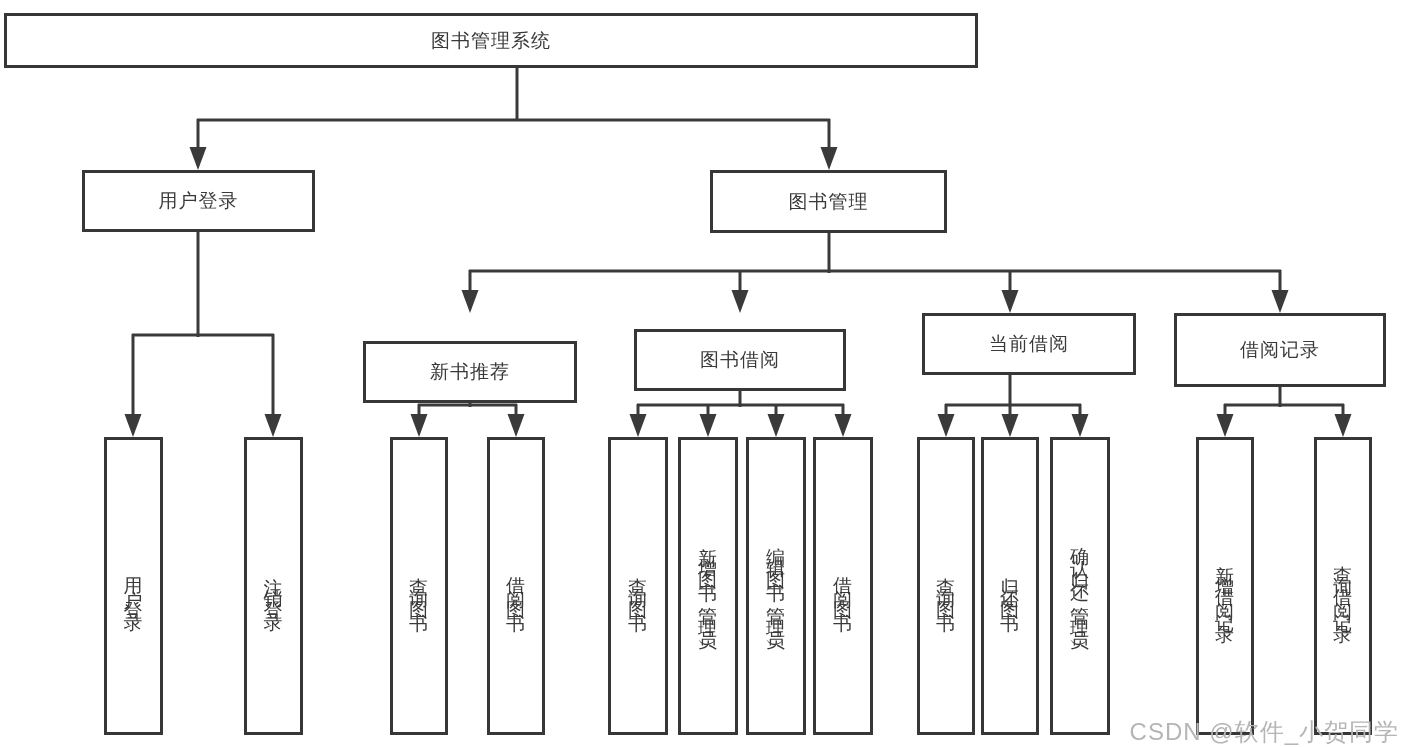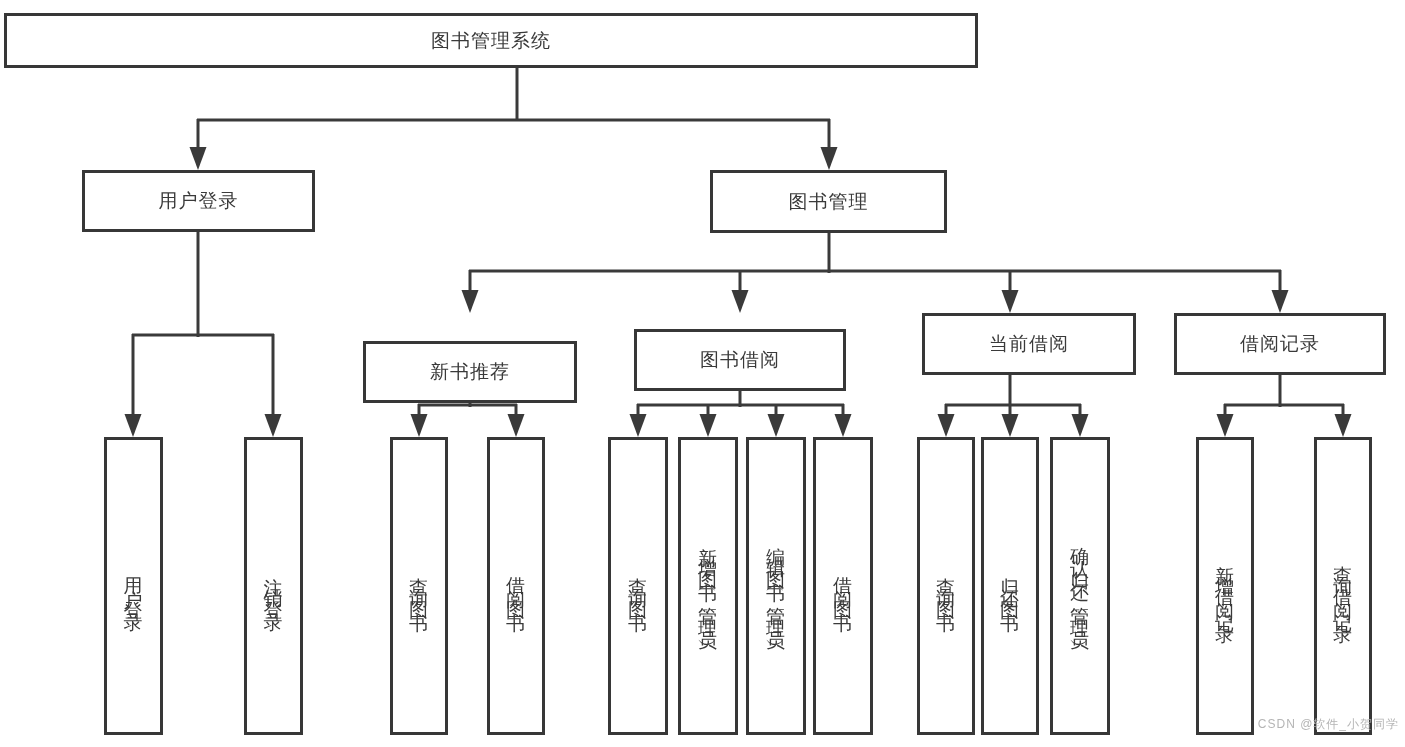--- a/index.html
+++ b/index.html
@@ -40,21 +40,21 @@
   .node.v {
     font-size: 19px;
     writing-mode: vertical-rl;
     letter-spacing: 12px;
     line-height: 1;
   }
   .watermark {
     position: absolute;
     top: 716px;
     right: 6px;
-    font-size: 12px;
+    font-size: 24px;
     color: #b5b5b5;
     letter-spacing: 1px;
     white-space: nowrap;
     z-index: 5;
   }
 </style>
 </head>
 <body>
 
 <div class="canvas">
@@ -114,21 +114,21 @@
     </svg>
 
   <div class="node h" style="left:4px; top:13px; width:974px; height:55px;">图书管理系统</div>
 
   <div class="node h" style="left:82px; top:170px; width:233px; height:62px;">用户登录</div>
   <div class="node h" style="left:710px; top:170px; width:237px; height:63px;">图书管理</div>
 
   <div class="node h" style="left:363px; top:313px; width:214px; height:62px;margin-top:28px;">新书推荐</div>
   <div class="node h" style="left:634px; top:313px; width:212px; height:62px;margin-top:16px;">图书借阅</div>
   <div class="node h" style="left:903px; top:313px; width:214px; height:62px;margin-left:19px;">当前借阅</div>
-  <div class="node h" style="left:1174px; top:313px; width:212px; height:62px;">借阅记录</div>
+  <div class="node h" style="left:1174px; top:313px; width:212px; height:74px;">借阅记录</div>
 
   <div class="node v" style="left:104px; top:437px; width:59px; height:298px;">用户登录</div>
   <div class="node v" style="left:244px; top:437px; width:59px; height:298px;">注销登录</div>
 
   <div class="node v" style="left:390px; top:437px; width:58px; height:298px;">查询图书</div>
   <div class="node v" style="left:487px; top:437px; width:58px; height:298px;">借阅图书</div>
 
   <div class="node v" style="left:608px; top:437px; width:60px; height:298px;">查询图书</div>
   <div class="node v" style="left:678px; top:437px; width:60px; height:298px;">新增图书（管理员）</div>
   <div class="node v" style="left:746px; top:437px; width:60px; height:298px;">编辑图书（管理员）</div>

